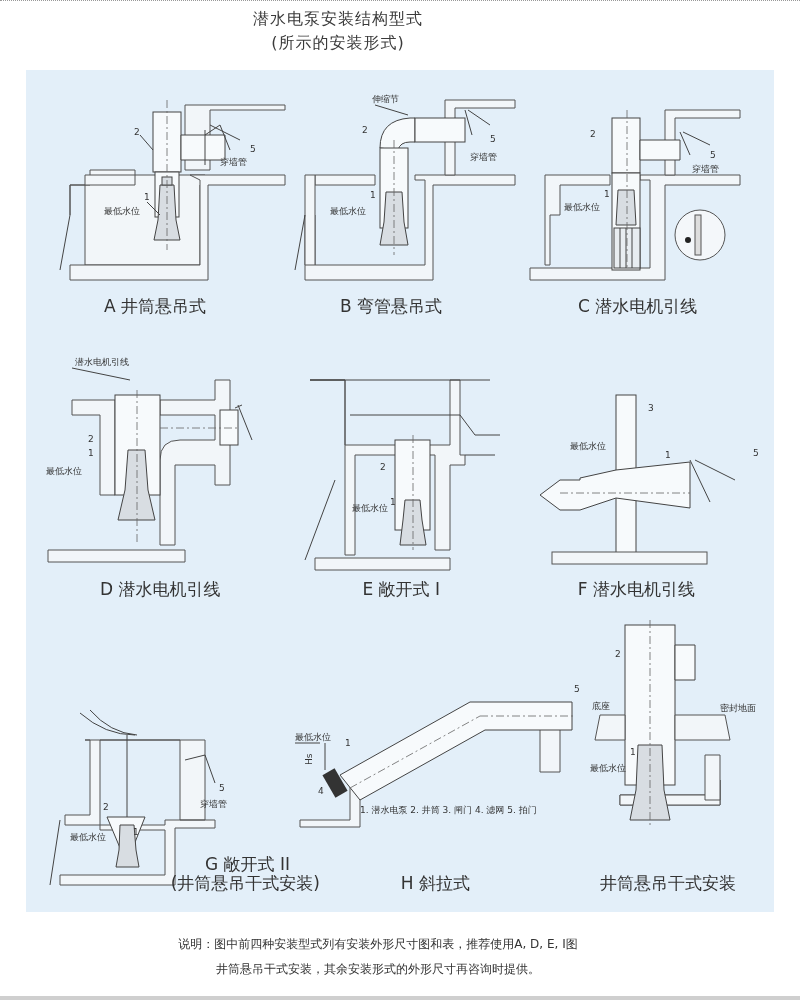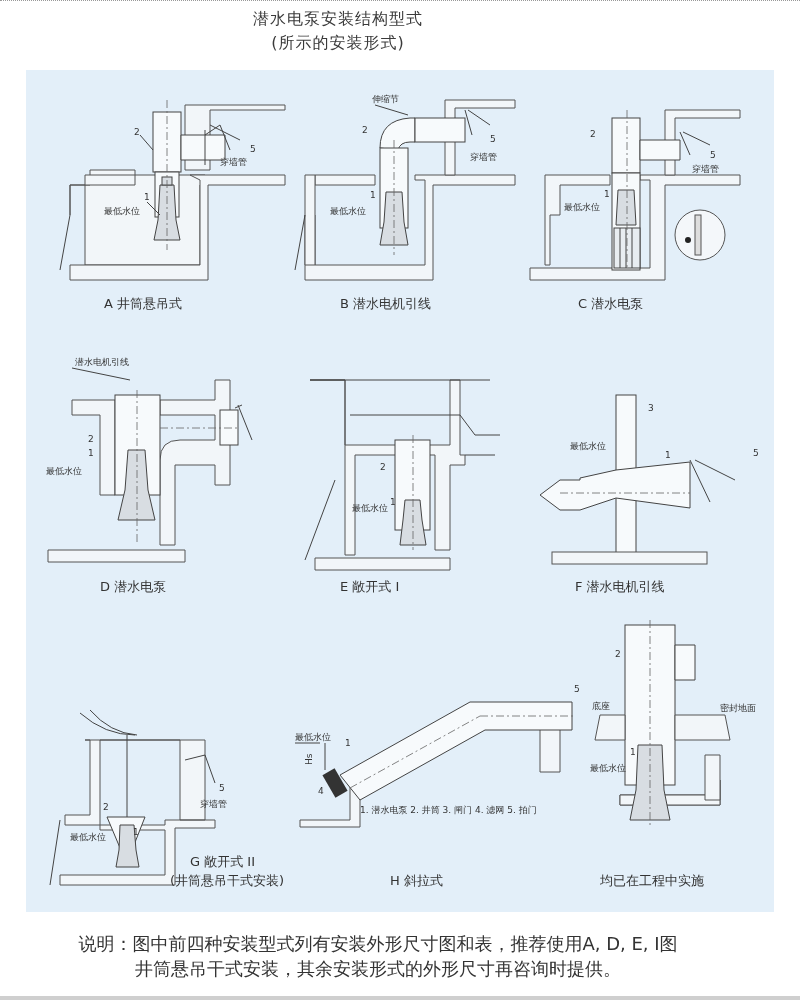--- a/index.html
+++ b/index.html
@@ -15,26 +15,26 @@
     position: absolute; left: 0; width: 676px; text-align: center;
     font-size: 16px; color: #3a3a3a; letter-spacing: 1px;
   }
   #title1 { top: 9px; }
   #title2 { top: 33px; }
   .panel {
     position: absolute; left: 26px; top: 70px; width: 748px; height: 842px;
     background: #e3eff9;
   }
   .cap {
-    position: absolute; text-align: left; font-size: 13px; color: #333; white-space: nowrap;
+    position: absolute; text-align: right; font-size: 17px; color: #333; white-space: nowrap;
   }
   .lbl { font-size: 9px; fill: #333; font-family: "DejaVu Sans", sans-serif; }
   .note {
     position: absolute; left: 0; width: 756px; text-align: center;
-    font-size: 18px; color: #333; line-height: 24px;
+    font-size: 12px; color: #333; line-height: 24px;
   }
   .bottom-rule {
     position: absolute; left: 0; top: 996px; width: 800px; height: 4px; background: #cfcfcf;
   }
   svg { position: absolute; overflow: visible; }
   .c { fill: #f2f6f9; stroke: #555; stroke-width: 1; }
   .ln { stroke: #444; stroke-width: 1; fill: none; }
   .pipe { fill: #f7fafc; stroke: #444; stroke-width: 1; }
   .pump { fill: #d8dde2; stroke: #444; stroke-width: 1; }
   .dash { stroke: #666; stroke-width: 0.8; stroke-dasharray: 8 3 2 3; fill: none; }
@@ -99,21 +99,21 @@
   </g>
   <line class="dash" x1="104" y1="60" x2="104" y2="175"></line>
   <text class="lbl" x="82" y="22">伸缩节</text>
   <line class="ln" x1="85" y1="25" x2="118" y2="35"></line>
   <text class="lbl" x="72" y="53">2</text>
   <text class="lbl" x="80" y="118">1</text>
   <text class="lbl" x="40" y="134">最低水位</text>
   <text class="lbl" x="200" y="62">5</text>
   <text class="lbl" x="180" y="80">穿墙管</text>
 </svg>
-<div class="cap" style="left:340px;top:295px;width:100px">B 潜水电机引线</div>
+<div class="cap" style="left:340px;top:295px;width:100px">B 弯管悬吊式</div>
 
 <svg style="left:530px;top:80px" width="240" height="200" viewBox="0 0 240 200">
   <g>
     <path class="c" d="M15 95 L80 95 L80 105 L30 105 L30 135 L20 135 L20 185 L15 185 Z"></path>
     <path class="c" d="M110 95 L210 95 L210 105 L135 105 L135 200 L0 200 L0 188 L120 188 L120 100 L110 100 Z"></path>
     <path class="c" d="M135 30 L210 30 L210 38 L145 38 L145 95 L135 95 Z"></path>
   </g>
   <g>
     <rect class="pipe" x="82" y="38" width="28" height="55"></rect>
     <rect class="pipe" x="82" y="93" width="28" height="97"></rect>
@@ -132,21 +132,21 @@
     <circle cx="170" cy="155" r="25" fill="#f4f7fa" stroke="#555"></circle>
     <rect x="165" y="135" width="6" height="40" fill="#ddd" stroke="#555"></rect>
     <circle cx="158" cy="160" r="3" fill="#222"></circle>
   </g>
   <text class="lbl" x="60" y="57">2</text>
   <text class="lbl" x="74" y="117">1</text>
   <text class="lbl" x="34" y="130">最低水位</text>
   <text class="lbl" x="180" y="78">5</text>
   <text class="lbl" x="162" y="92">穿墙管</text>
 </svg>
-<div class="cap" style="left:578px;top:295px;width:100px">C 潜水电泵</div>
+<div class="cap" style="left:578px;top:295px;width:100px">C 潜水电机引线</div>
 
 <svg style="left:30px;top:350px" width="260" height="220" viewBox="0 0 260 220">
   <g>
     <path class="c" d="M42 50 L85 50 L85 145 L70 145 L70 65 L42 65 Z"></path>
     <path class="c" d="M130 50 L185 50 L185 30 L200 30 L200 135 L185 135 L185 115 L145 115 L145 195 L130 195 L130 110 Q130 90 150 90 L185 90 L185 65 L130 65 Z"></path>
     <path class="c" d="M18 200 L155 200 L155 212 L18 212 Z"></path>
   </g>
   <g>
     <rect class="pipe" x="85" y="45" width="45" height="100"></rect>
     <rect class="pipe" x="190" y="60" width="18" height="35"></rect>
@@ -156,21 +156,21 @@
     <path class="pump" d="M98 100 L115 100 L118 140 L125 170 L88 170 L95 140 Z"></path>
   </g>
   <line class="dash" x1="107" y1="40" x2="107" y2="195"></line>
   <line class="dash" x1="130" y1="78" x2="210" y2="78"></line>
   <text class="lbl" x="45" y="15">潜水电机引线</text>
   <line class="ln" x1="42" y1="18" x2="100" y2="30"></line>
   <text class="lbl" x="58" y="92">2</text>
   <text class="lbl" x="58" y="106">1</text>
   <text class="lbl" x="16" y="124">最低水位</text>
 </svg>
-<div class="cap" style="left:100px;top:578px;width:110px">D 潜水电泵</div>
+<div class="cap" style="left:100px;top:578px;width:110px">D 潜水电机引线</div>
 
 <svg style="left:300px;top:370px" width="240" height="200" viewBox="0 0 240 200">
   <g>
     <path class="c" d="M10 10 L45 10 L45 75 L150 75 L150 10 L160 10 L160 85 L165 85 L165 95 L150 95 L150 180 L135 180 L135 85 L55 85 L55 185 L45 185 L45 10 Z"></path>
     <path class="c" d="M15 188 L150 188 L150 200 L15 200 Z"></path>
     <path class="ln" d="M5 190 L35 110"></path>
     <path class="ln" d="M10 10 L190 10"></path>
     <path class="ln" d="M50 45 L160 45 L175 65 L200 65"></path>
     <path class="ln" d="M165 85 L195 85"></path>
   </g>
@@ -266,17 +266,17 @@
   <g>
     <path class="pump" d="M58 140 L82 140 L84 185 L90 215 L50 215 L56 185 Z"></path>
   </g>
   <line class="dash" x1="70" y1="15" x2="70" y2="220"></line>
   <text class="lbl" x="35" y="52">2</text>
   <text class="lbl" x="12" y="104">底座</text>
   <text class="lbl" x="140" y="106">密封地面</text>
   <text class="lbl" x="50" y="150">1</text>
   <text class="lbl" x="10" y="166">最低水位</text>
 </svg>
-<div class="cap" style="left:600px;top:872px;width:110px">均已在工程中实施</div>
+<div class="cap" style="left:600px;top:872px;width:110px">井筒悬吊干式安装</div>
 
 <div class="note" style="top:932px">说明：图中前四种安装型式列有安装外形尺寸图和表，推荐使用A, D, E, I图</div>
 <div class="note" style="top:957px">井筒悬吊干式安装，其余安装形式的外形尺寸再咨询时提供。</div>
 <div class="bottom-rule"></div>
 
 </body></html>

